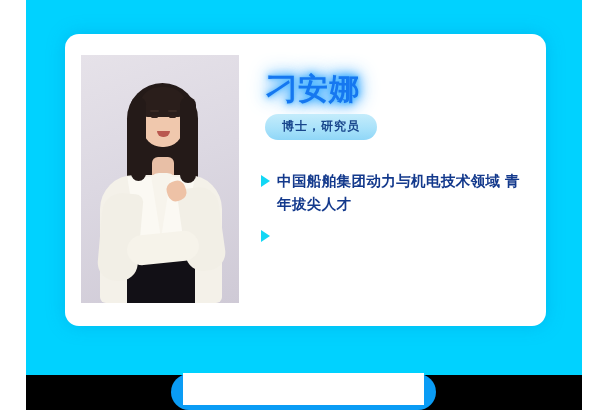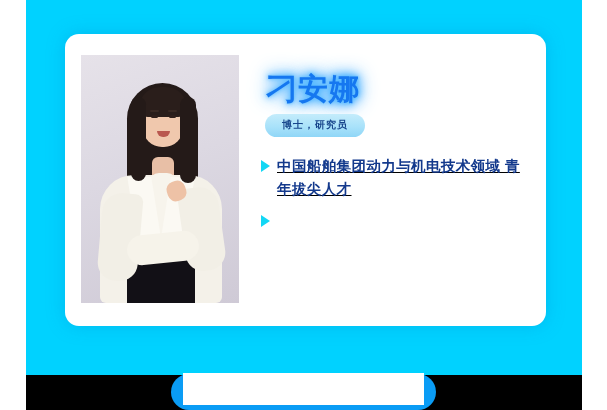--- a/index.html
+++ b/index.html
@@ -285,36 +285,35 @@
     paint-order: stroke fill;
     text-shadow:
       0 0 3px #5fbdff,
       0 0 7px #49b4ff,
       0 0 13px #2aa6ff,
       0 0 20px rgba(30,150,255,0.85);
   }
 
   #title-badge {
     display: inline-block;
-    margin: 9px 0 4px 4px;
+    margin: 9px 0 16px 4px;
     padding: 4px 17px 5px 17px;
     border-radius: 14px;
     background: linear-gradient(180deg, #c4ecfb 0%, #a9e2fa 55%, #8fd6f7 100%);
     color: #18468c;
-    font-size: 10px;
+    font-size: 12px;
     font-weight: bold;
     letter-spacing: 1px;
     white-space: nowrap;
   }
 
   #achievement-list {
     margin: 14px 0 0 0;
     padding: 0;
     list-style: none;
-    text-decoration: underline;
   }
   .achievement-item {
     display: flex;
     align-items: flex-start;
     margin-bottom: 8px;
   }
   .bullet-arrow {
     flex: 0 0 auto;
     width: 0;
     height: 0;

